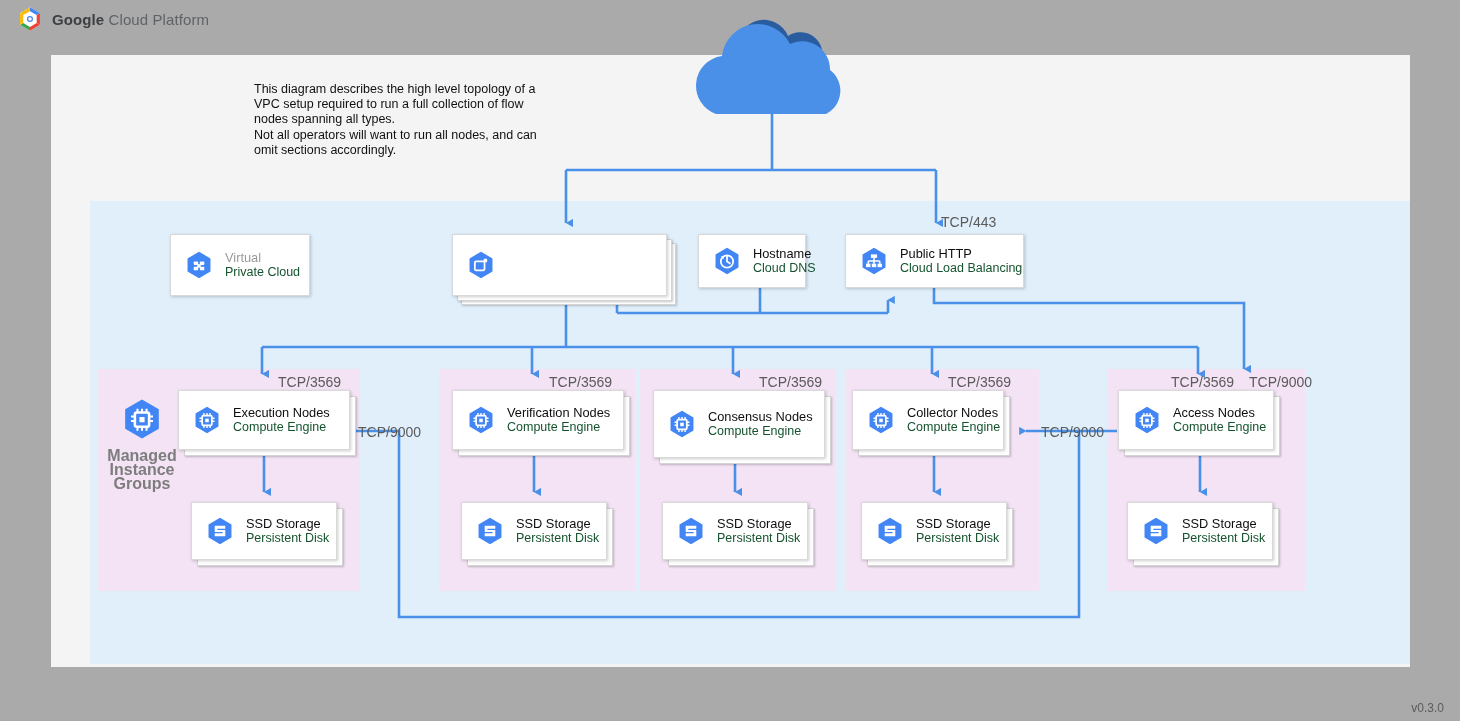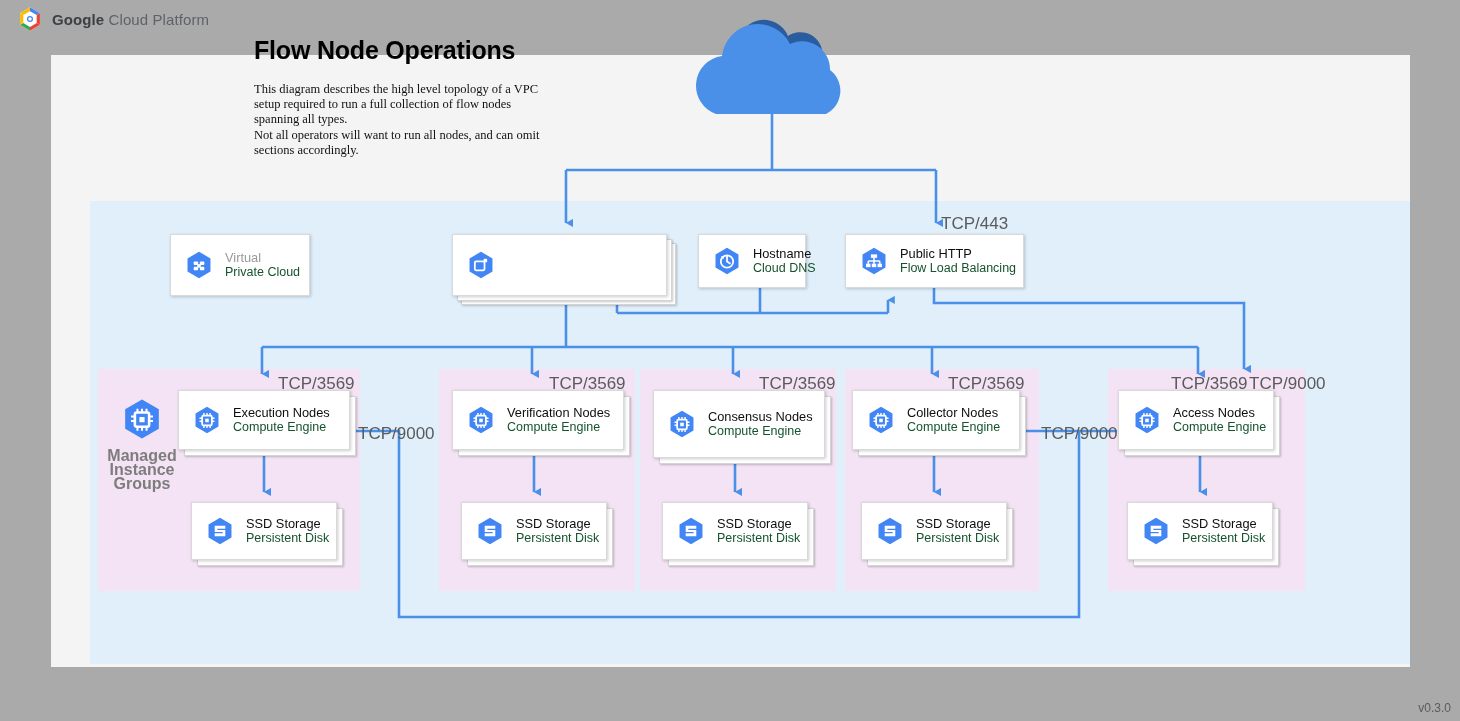--- a/index.html
+++ b/index.html
@@ -25,24 +25,24 @@
   #page{
     position:absolute;left:51px;top:55px;width:1359px;height:612px;
     background:#f4f4f4;
   }
   #diagram-title{
     position:absolute;left:203px;top:-19px;
     font-size:25px;font-weight:bold;color:#000;letter-spacing:-.2px;
   }
   #diagram-desc{
     position:absolute;left:203px;top:27px;width:300px;
-    font-size:12.5px;line-height:15.2px;color:#111;font-family:Liberation Serif, serif;
+    font-size:12.5px;line-height:15.2px;color:#111;
   }
   #version{
-    position:absolute;right:9px;bottom:6px;
+    position:absolute;right:16px;bottom:6px;
     font-size:12px;color:#5b5b5b;
   }
 
   
   #wires{position:absolute;left:0;top:0;width:1460px;height:721px;pointer-events:none;}
 
   
   .zone{position:absolute;}
   #vpc-zone{left:90px;top:201px;width:1320px;height:463px;background:#e1effb;}
   .mig-zone{position:absolute;top:369px;width:1px;height:222px;background:#f3e3f4;}
@@ -65,21 +65,21 @@
   .card .t2{font-size:12.5px;color:#14532d;white-space:nowrap;}
   .card.muted .t1{color:#9a9a9a;}
 
   
   .stack .layer2{left:5px;top:5px;right:-5px;bottom:-5px;}
   .stack .layer3{left:9px;top:9px;right:-9px;bottom:-9px;}
   .stack2 .layer2{left:6px;top:6px;right:-6px;bottom:-6px;}
 
   
   .port-label{
-    position:absolute;font-size:17px;color:#5b5b5b;white-space:nowrap;
+    position:absolute;font-size:14px;color:#5b5b5b;white-space:nowrap;
   }
   .mig-label{
     position:absolute;width:74px;text-align:center;
     font-size:16px;line-height:14px;color:#7d7d7d;font-weight:bold;
   }
   .mig-icon{position:absolute;width:44px;height:44px;}
 </style>
 </head>
 <body>
 
@@ -95,21 +95,20 @@
     <circle cx="24" cy="24" r="8.5" fill="#ffffff"></circle>
     <circle cx="24" cy="24" r="5.2" fill="#4285f4"></circle>
     <circle cx="24" cy="24" r="3.0" fill="#ffffff"></circle>
   </svg>
   <div id="gcp-header-title">
     <b>Google</b><span> Cloud Platform</span>
   </div>
 </div>
 
 <div id="page">
-  <div id="diagram-title">Flow Node Operations</div>
   <div id="diagram-desc" style="white-space:pre-line;">This diagram describes the high level topology of a VPC setup required to run a full collection of flow nodes spanning all types.
 Not all operators will want to run all nodes, and can omit sections accordingly.</div>
 </div>
 <div id="version">v0.3.0</div>
 
 <div class="zone" id="vpc-zone"></div>
 <div class="mig-zone" style="left:98px;  width:262px;"></div>
 <div class="mig-zone" style="left:439px; width:196px;"></div>
 <div class="mig-zone" style="left:640px; width:196px;"></div>
 <div class="mig-zone" style="left:845px; width:194px;"></div>
@@ -220,21 +219,21 @@
     <svg class="ico" viewBox="0 0 34 34">
       <path d="M17 2 L30 9.5 L30 24.5 L17 32 L4 24.5 L4 9.5 Z" fill="#4285f4"></path>
       <rect x="13.5" y="9.5" width="7" height="4" fill="#fff"></rect>
       <path d="M17 13.5 L17 17 M10.5 17 L23.5 17 M10.5 17 L10.5 20 M17 17 L17 20 M23.5 17 L23.5 20" stroke="#fff" stroke-width="1.8" fill="none"></path>
       <rect x="8" y="20" width="5" height="4" fill="#fff"></rect>
       <rect x="14.5" y="20" width="5" height="4" fill="#fff"></rect>
       <rect x="21" y="20" width="5" height="4" fill="#fff"></rect>
     </svg>
     <div class="txt">
       <div class="t1">Public HTTP</div>
-      <div class="t2">Flow Load Balancing</div>
+      <div class="t2">Cloud Load Balancing</div>
     </div>
   </div>
 </div>
 
 <svg class="mig-icon" style="left:120px;top:397px;" viewBox="0 0 34 34">
   <path d="M17 2 L30 9.5 L30 24.5 L17 32 L4 24.5 L4 9.5 Z" fill="#4285f4"></path>
   <rect x="11.5" y="12" width="11" height="11" rx="1.5" fill="none" stroke="#fff" stroke-width="2"></rect>
   <rect x="15" y="15.5" width="4" height="4" fill="#fff"></rect>
   <path d="M13.5 9 L13.5 12 M17 9 L17 12 M20.5 9 L20.5 12 M13.5 23 L13.5 26 M17 23 L17 26 M20.5 23 L20.5 26
            M8.5 15 L11.5 15 M8.5 18.5 L11.5 18.5 M22.5 15 L25.5 15 M22.5 18.5 L25.5 18.5" stroke="#fff" stroke-width="1.6"></path>
@@ -332,21 +331,21 @@
       <path d="M17 2 L30 9.5 L30 24.5 L17 32 L4 24.5 L4 9.5 Z" fill="#4285f4"></path>
       <path d="M11 11 L23 11 L23 14.5 L14 14.5 L14 16 L23 16 L23 23 L11 23 L11 19.5 L20 19.5 L20 18 L11 18 Z" fill="#fff"></path>
     </svg>
     <div class="txt">
       <div class="t1">SSD Storage</div>
       <div class="t2">Persistent Disk</div>
     </div>
   </div>
 </div>
 
-<div class="card stack2" style="left:852px;top:390px;width:168px;height:60px;">
+<div class="card stack2" style="left:852px;top:390px;width:152px;height:60px;">
 
   <div class="layer2"></div>
   <div class="face">
     <svg class="ico" viewBox="0 0 34 34">
       <path d="M17 2 L30 9.5 L30 24.5 L17 32 L4 24.5 L4 9.5 Z" fill="#4285f4"></path>
       <rect x="11.5" y="12" width="11" height="11" rx="1.5" fill="none" stroke="#fff" stroke-width="2"></rect>
       <rect x="15" y="15.5" width="4" height="4" fill="#fff"></rect>
       <path d="M13.5 9 L13.5 12 M17 9 L17 12 M20.5 9 L20.5 12 M13.5 23 L13.5 26 M17 23 L17 26 M20.5 23 L20.5 26
                M8.5 15 L11.5 15 M8.5 18.5 L11.5 18.5 M22.5 15 L25.5 15 M22.5 18.5 L25.5 18.5" stroke="#fff" stroke-width="1.6"></path>
     </svg>

